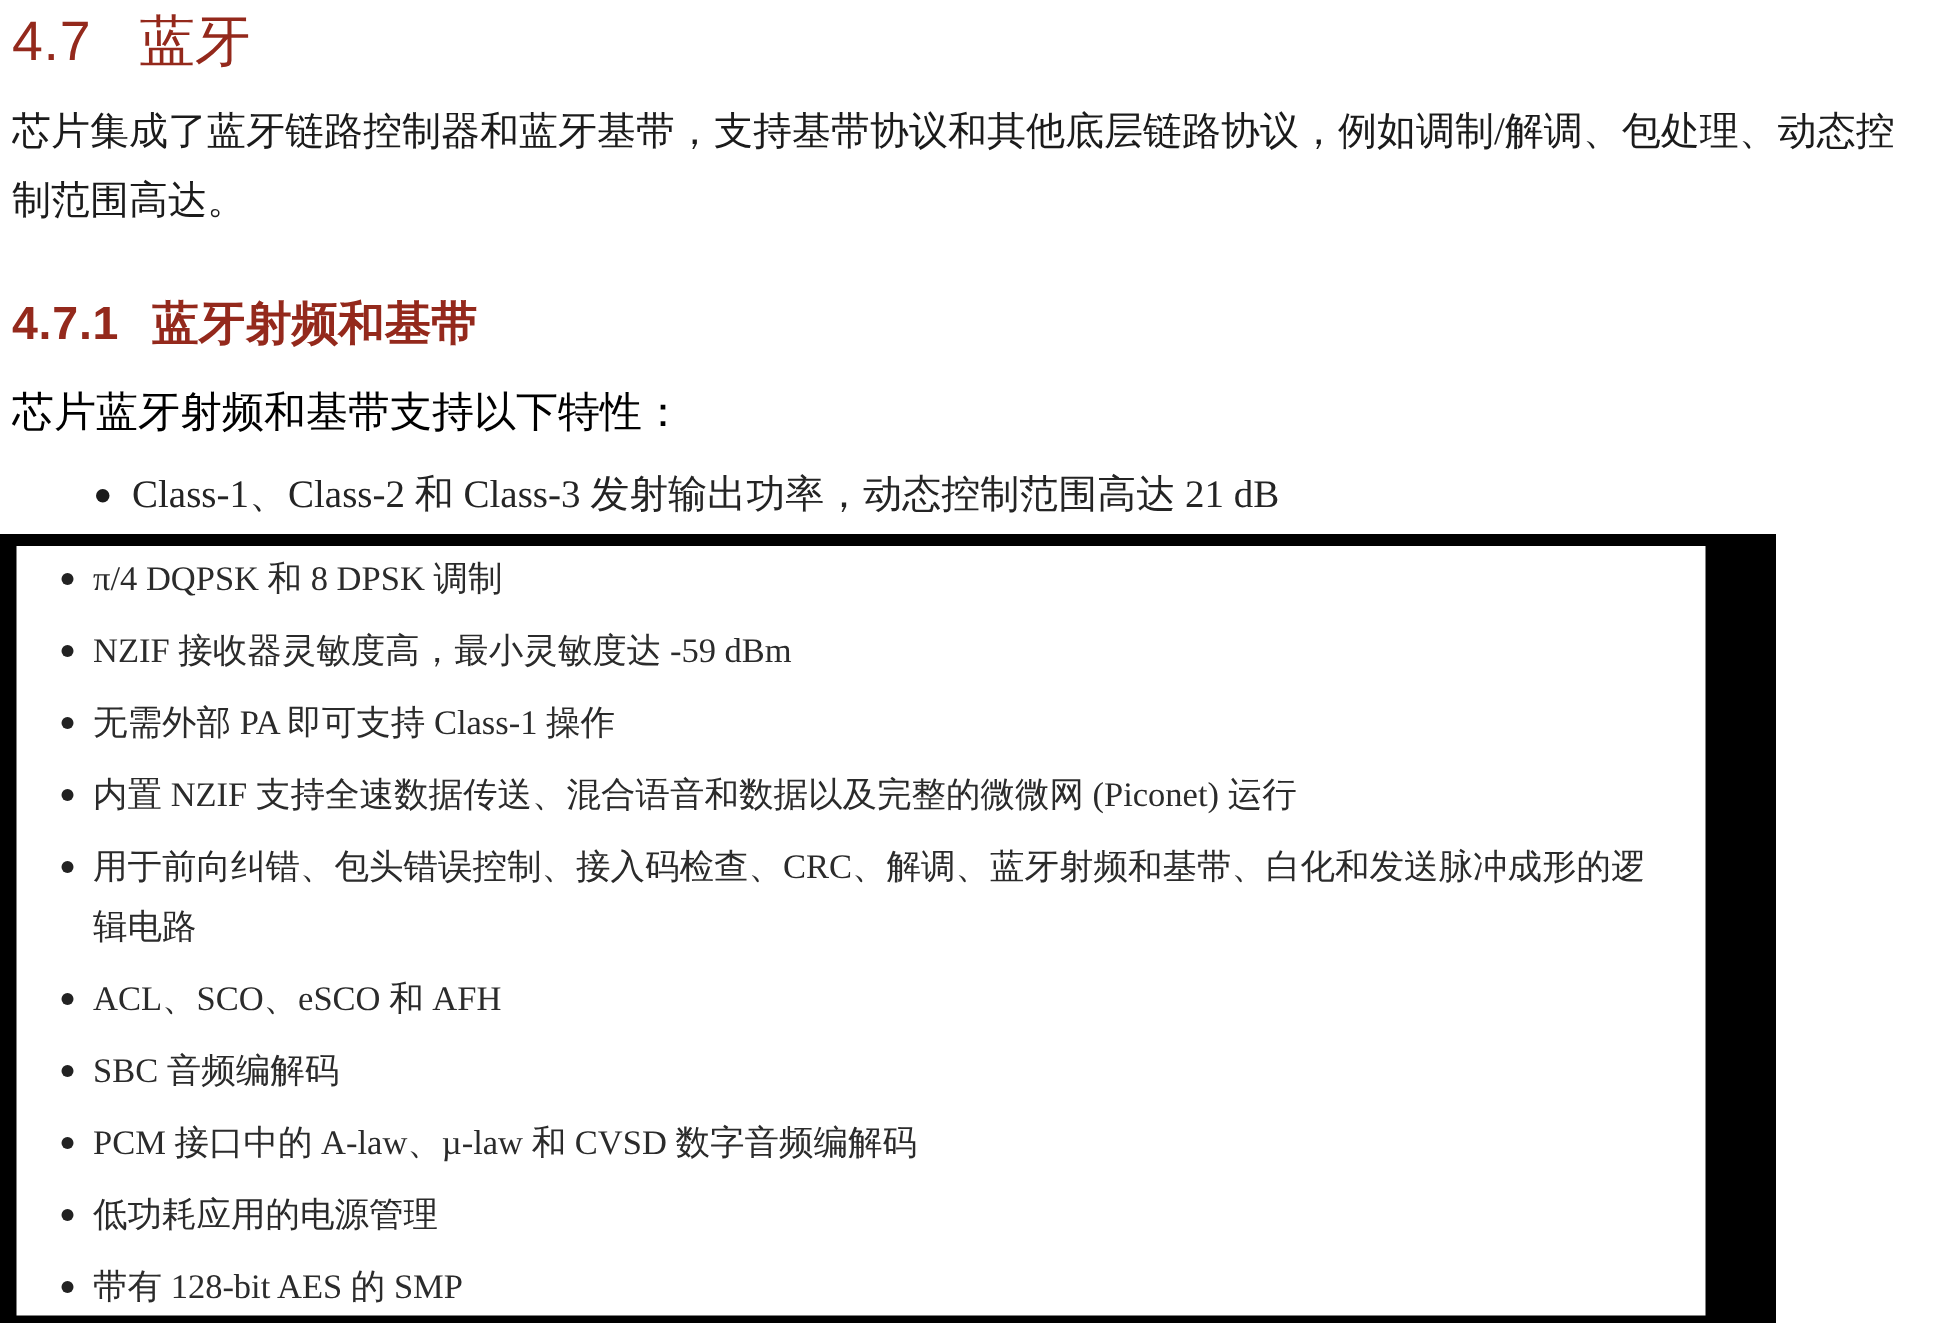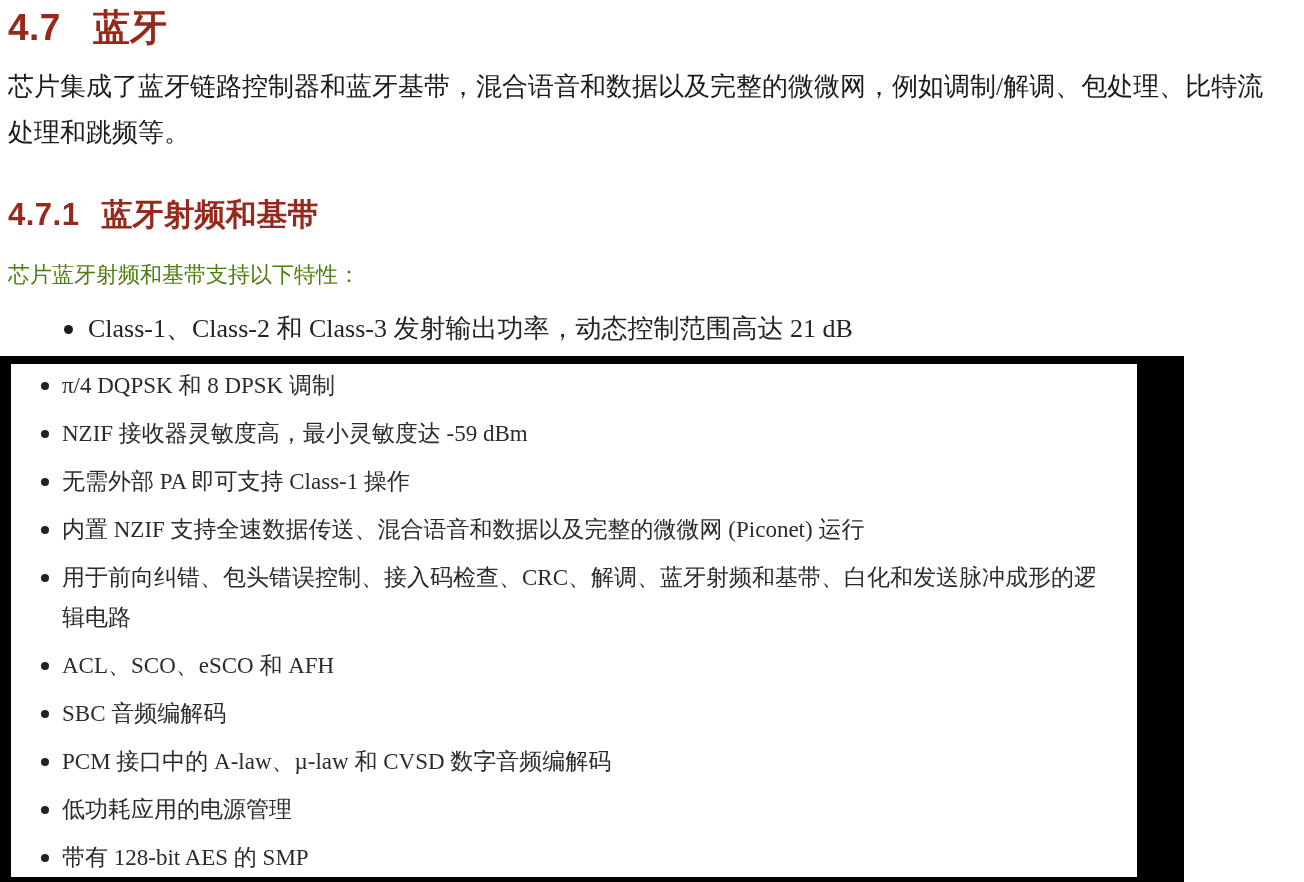--- a/index.html
+++ b/index.html
@@ -13,21 +13,21 @@
   }
   .top-section {
     position: absolute; top: 0; left: 0;
     width: 1304px; height: 356px;
     background: #ffffff;
     overflow: hidden;
   }
   h1.section-heading {
     margin: 6px 0 0 8px;
     font-size: 37px; line-height: 44px;
-    font-weight: bold;
+    font-weight: normal;
     color: #94291c;
   }
   h2.subsection-heading {
     margin: 40px 0 0 8px;
     font-size: 31px; line-height: 38px;
     font-weight: bold;
     color: #94291c;
   }
   .sec-num {
     font-family: "Liberation Sans", "DejaVu Sans", sans-serif;
@@ -38,22 +38,22 @@
   .sec-title { font-family: "Liberation Serif", "DejaVu Serif", serif; }
   p.intro {
     margin: 14px 0 0 8px;
     width: 1280px;
     font-size: 26px; line-height: 46px;
     color: #1b1b1b;
     word-break: break-all;
   }
   p.features-intro {
     margin: 21px 0 0 8px;
-    font-size: 22px; line-height: 40px;
-    color: #4d7c0f;
+    font-size: 28px; line-height: 40px;
+    color: #000000;
   }
   ul.bullets {
     list-style: none;
     margin: 0; padding: 0;
   }
   ul.top-bullets {
     margin-top: 14px;
     padding-left: 62px;
   }
   ul.top-bullets li {
@@ -101,21 +101,21 @@
     background: #222222;
   }
 </style>
 </head>
 <body>
 
 <div class="top-section">
   <h1 class="section-heading">
     <span class="sec-num">4.7</span><span class="sec-title">蓝牙</span>
   </h1>
-  <p class="intro">芯片集成了蓝牙链路控制器和蓝牙基带，混合语音和数据以及完整的微微网，例如调制/解调、包处理、比特流处理和跳频等。</p>
+  <p class="intro">芯片集成了蓝牙链路控制器和蓝牙基带，支持基带协议和其他底层链路协议，例如调制/解调、包处理、动态控制范围高达。</p>
   <h2 class="subsection-heading">
     <span class="sec-num">4.7.1</span><span class="sec-title">蓝牙射频和基带</span>
   </h2>
   <p class="features-intro">芯片蓝牙射频和基带支持以下特性：</p>
   <ul class="bullets top-bullets">
       <li>Class-1、Class-2 和 Class-3 发射输出功率，动态控制范围高达 21 dB</li>
     </ul>
 </div>
 
 <div class="viewer-background">

